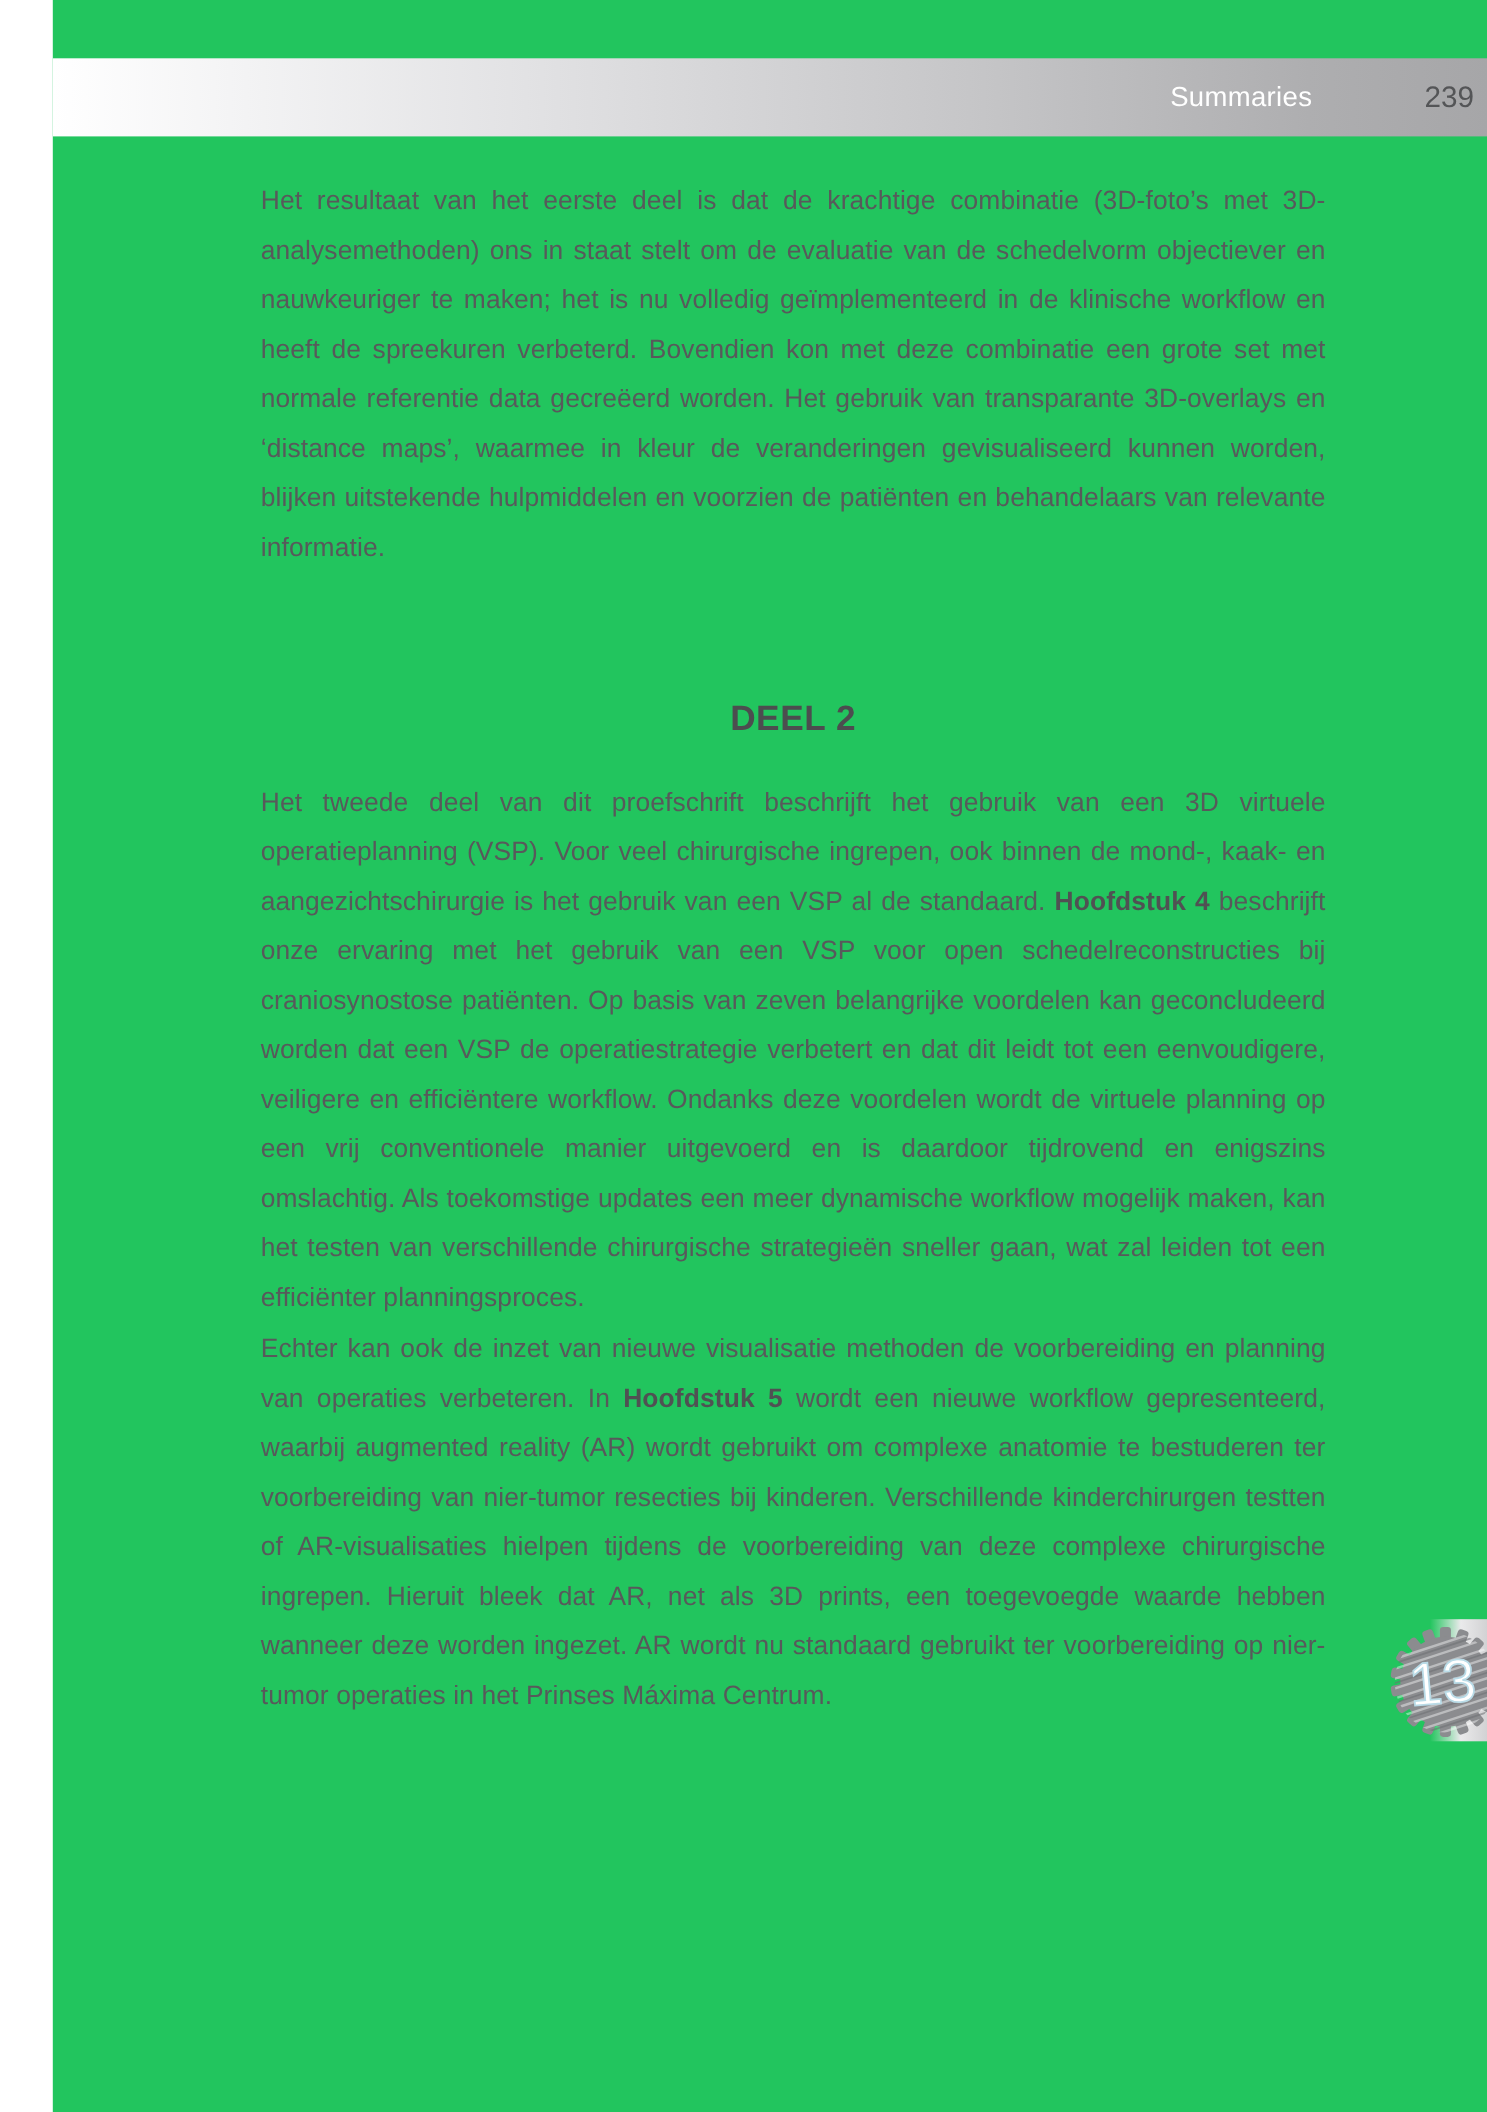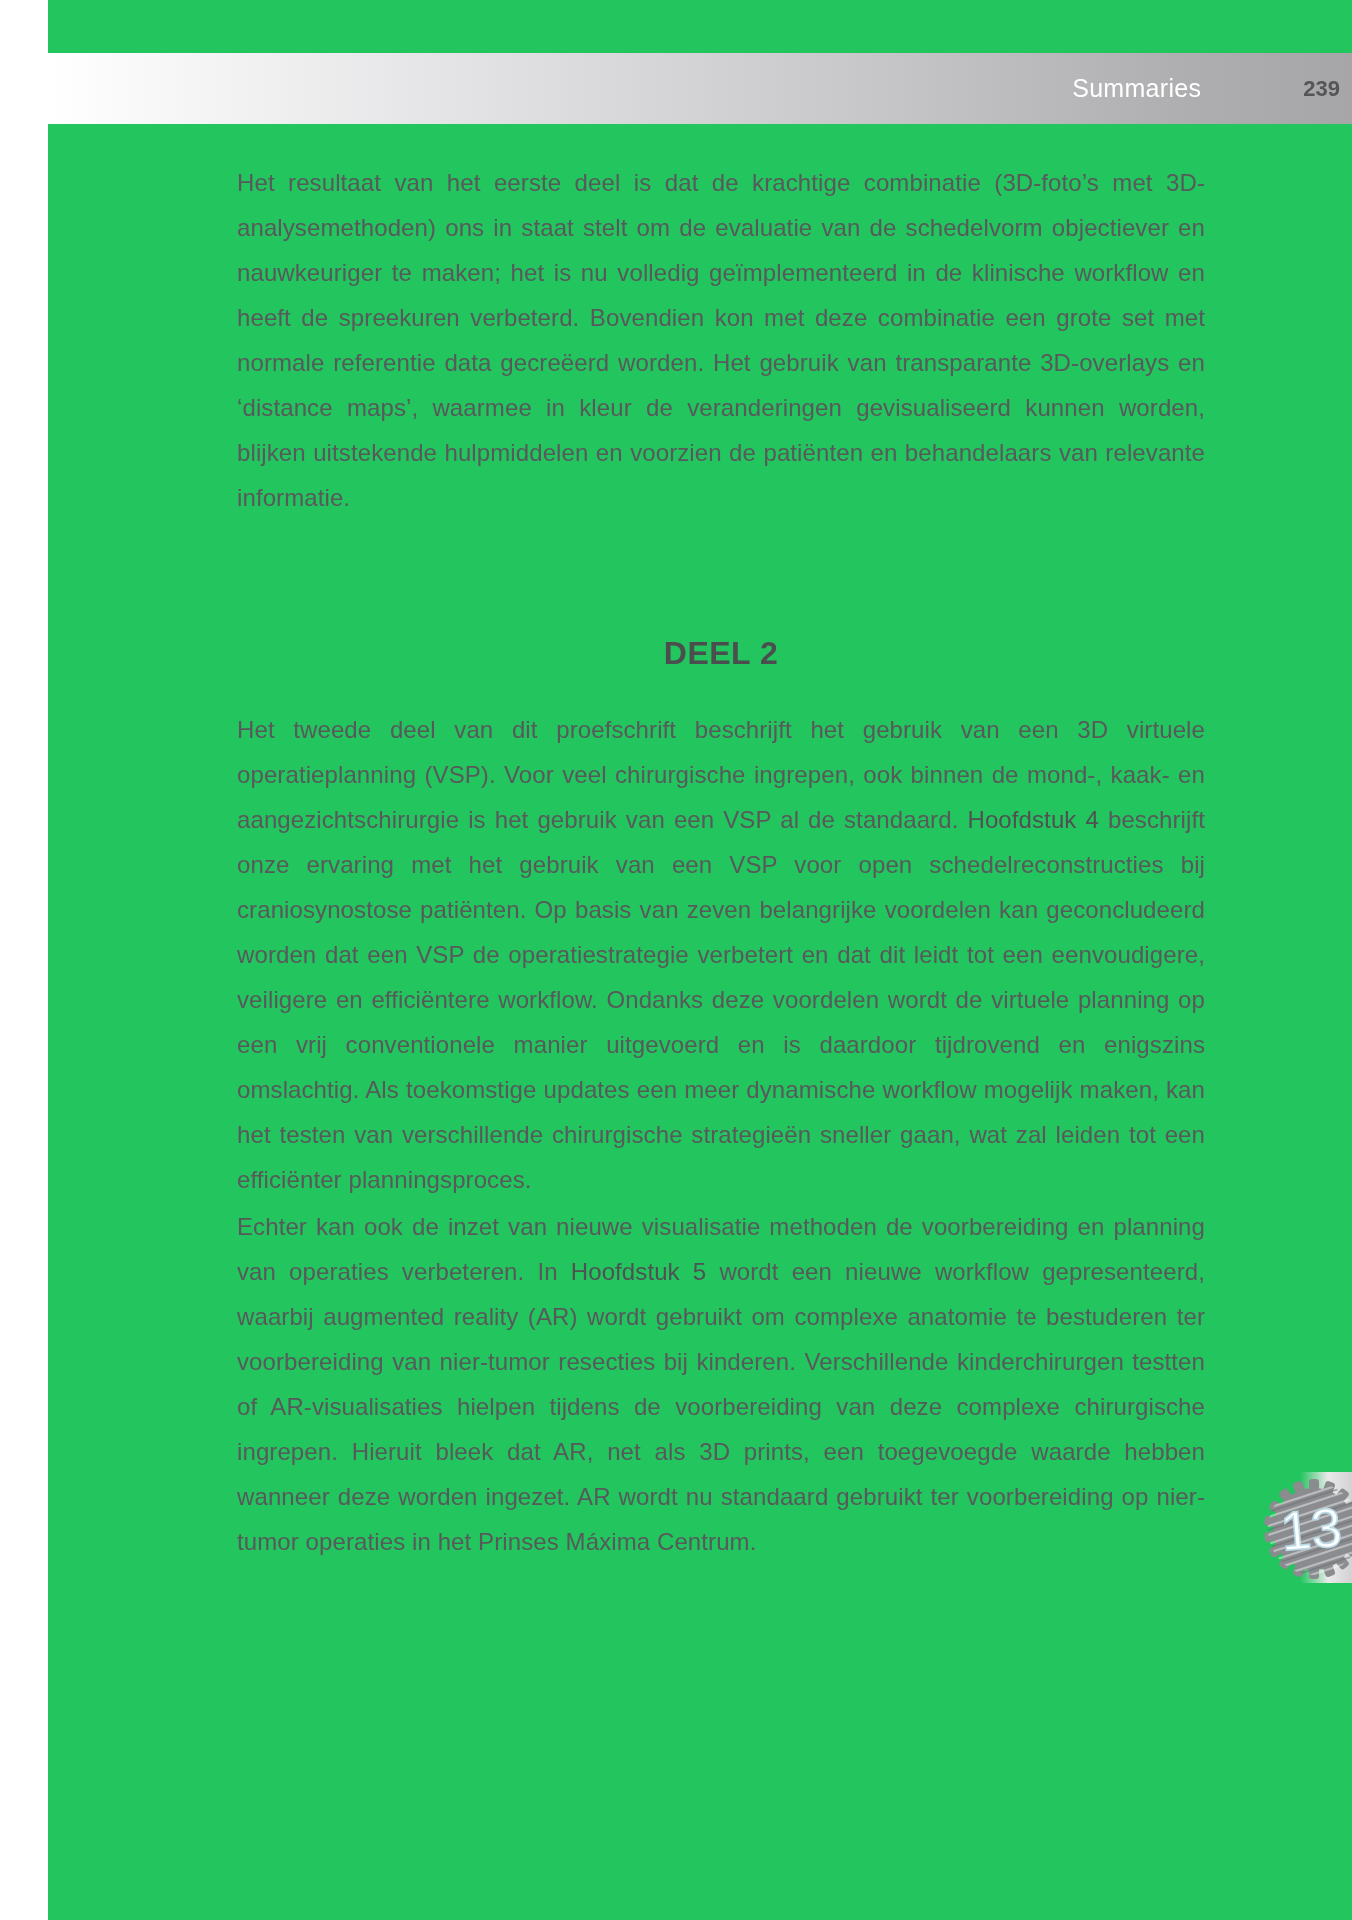--- a/index.html
+++ b/index.html
@@ -33,43 +33,43 @@
   }
   .header-section-label {
     color: #ffffff;
     font-size: 25px;
     font-weight: 400;
     letter-spacing: 0.3px;
     margin-right: 102px;
   }
   .header-page-number {
     color: #545557;
-    font-size: 22px;
-    font-weight: 700;
+    font-size: 27px;
+    font-weight: 400;
     margin-right: 52px;
   }
 
   
   .textcol {
     position: absolute;
     left: 189px;
     width: 968px;
     color: #58595b;
     text-align: center;
   }
   .para {
     margin: 0;
     font-size: 24px;
     line-height: 45px;
     font-weight: 400;
     text-align: justify;
     letter-spacing: 0.1px;
   }
   .para .bold-ref {
-    font-weight: 400;
+    font-weight: 700;
     color: #505153;
   }
   .p1 { top: 160px; }
   .heading-block {
     top: 608px;
     font-size: 32px;
     font-weight: 700;
     color: #4c4d4f;
     letter-spacing: 0.5px;
   }

